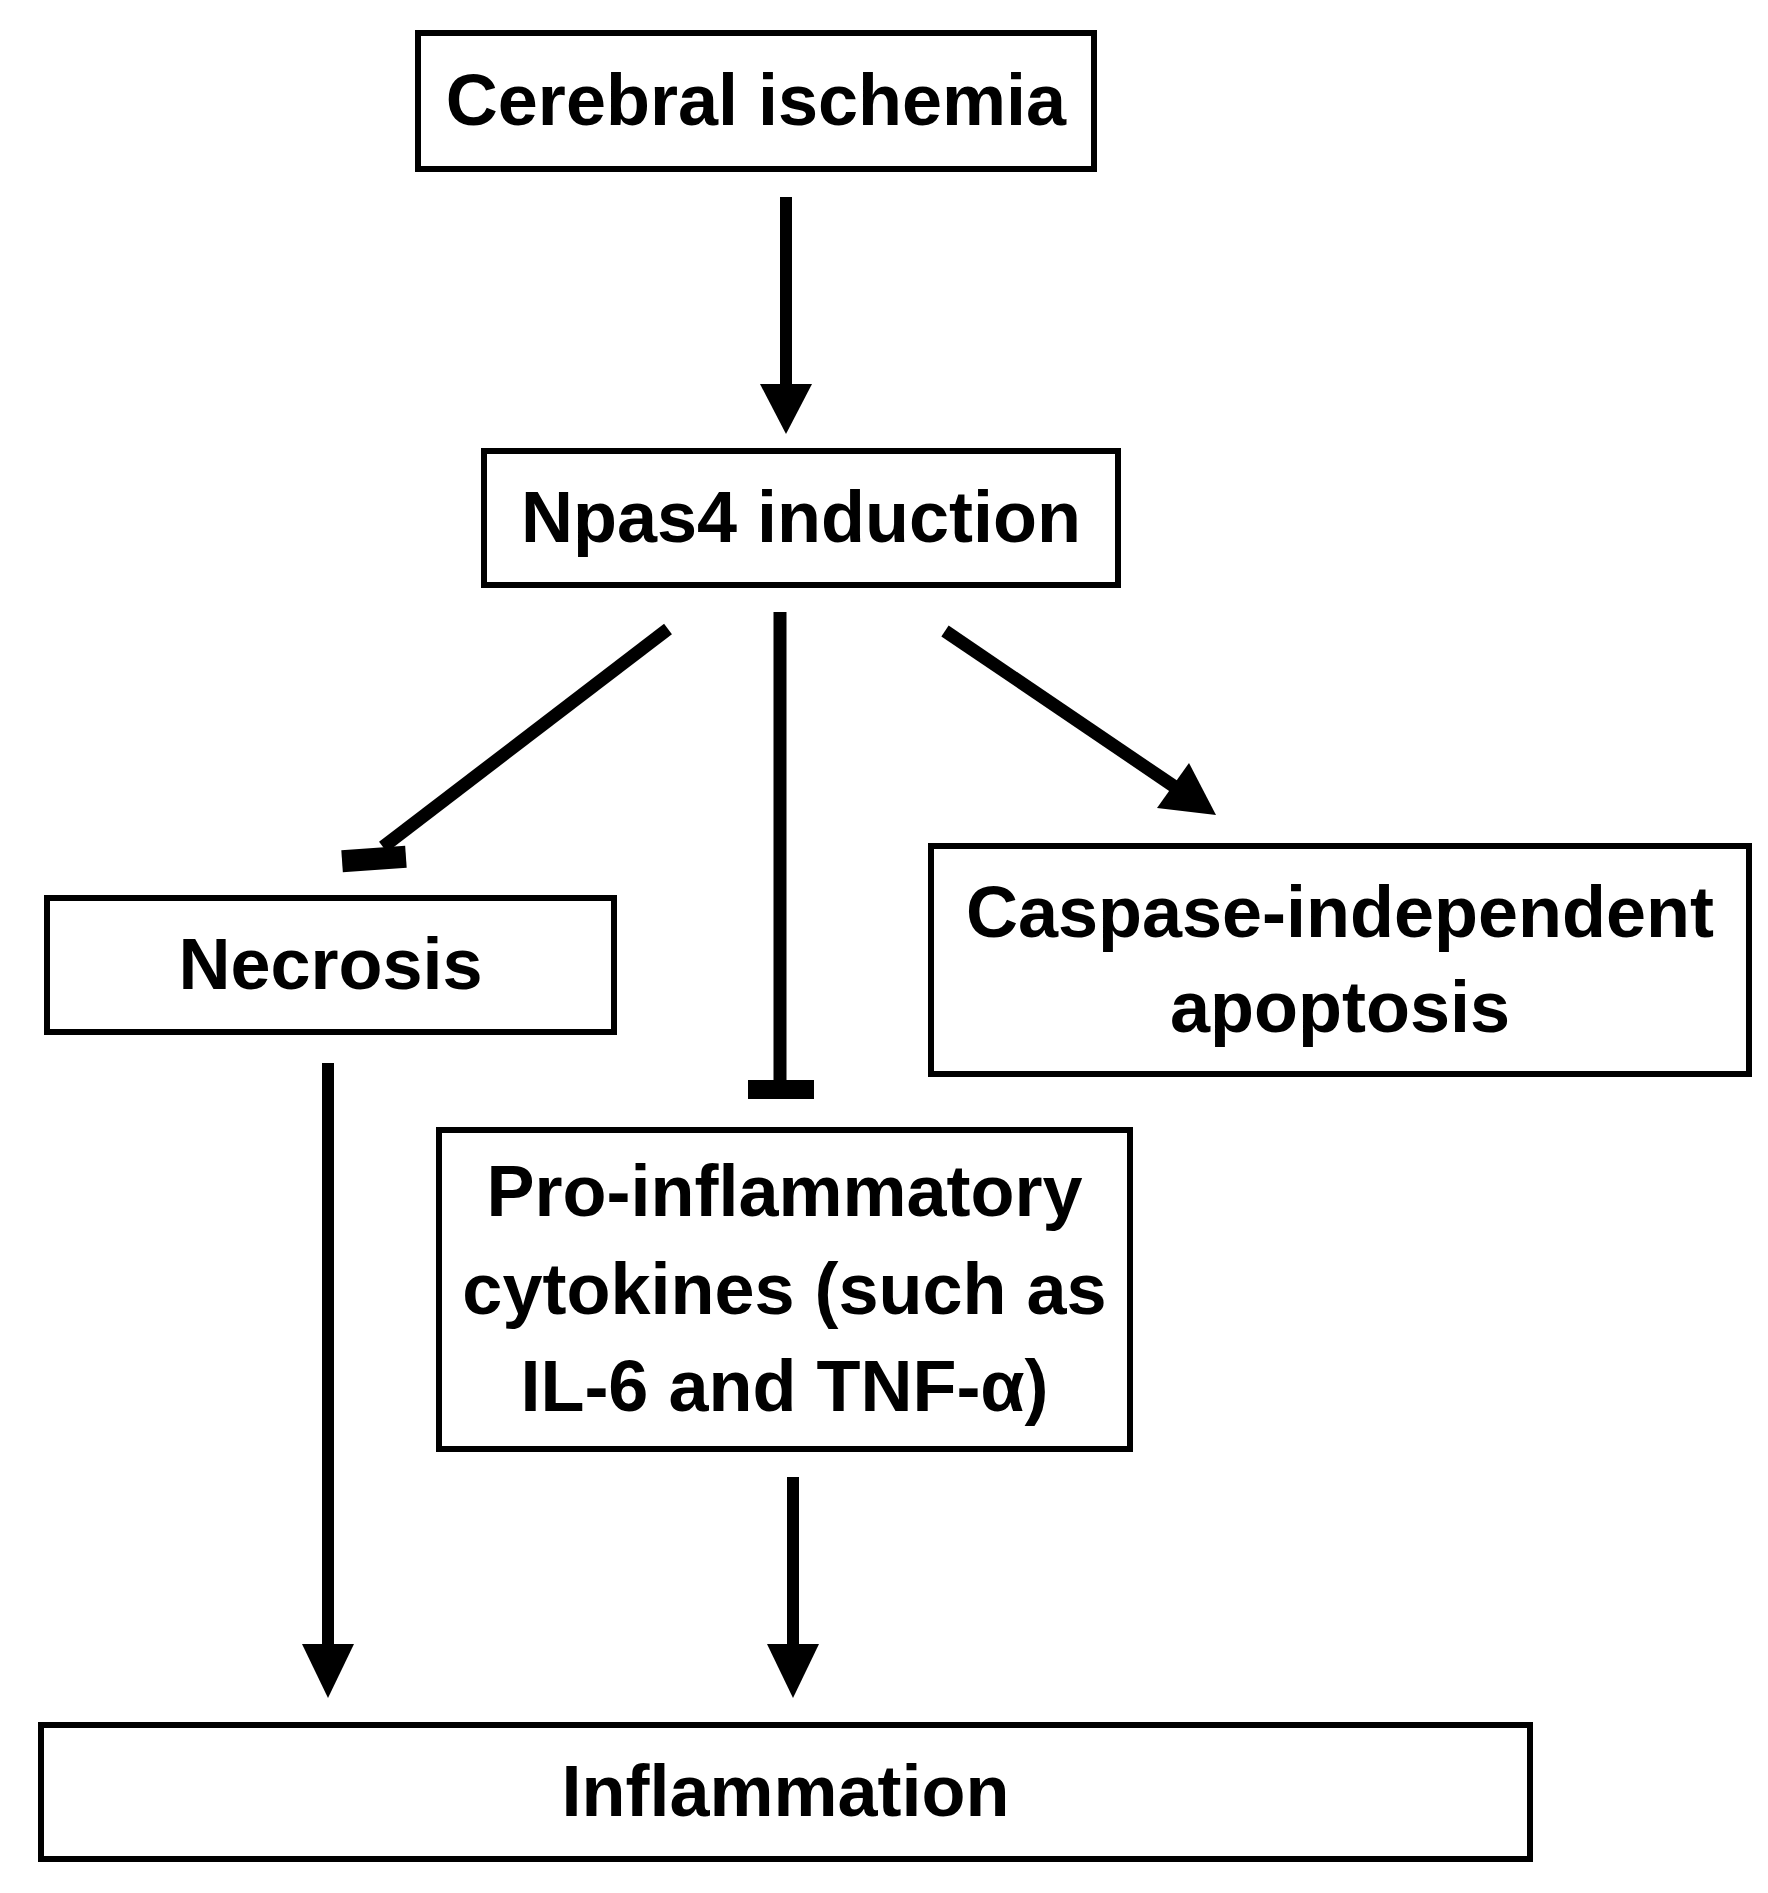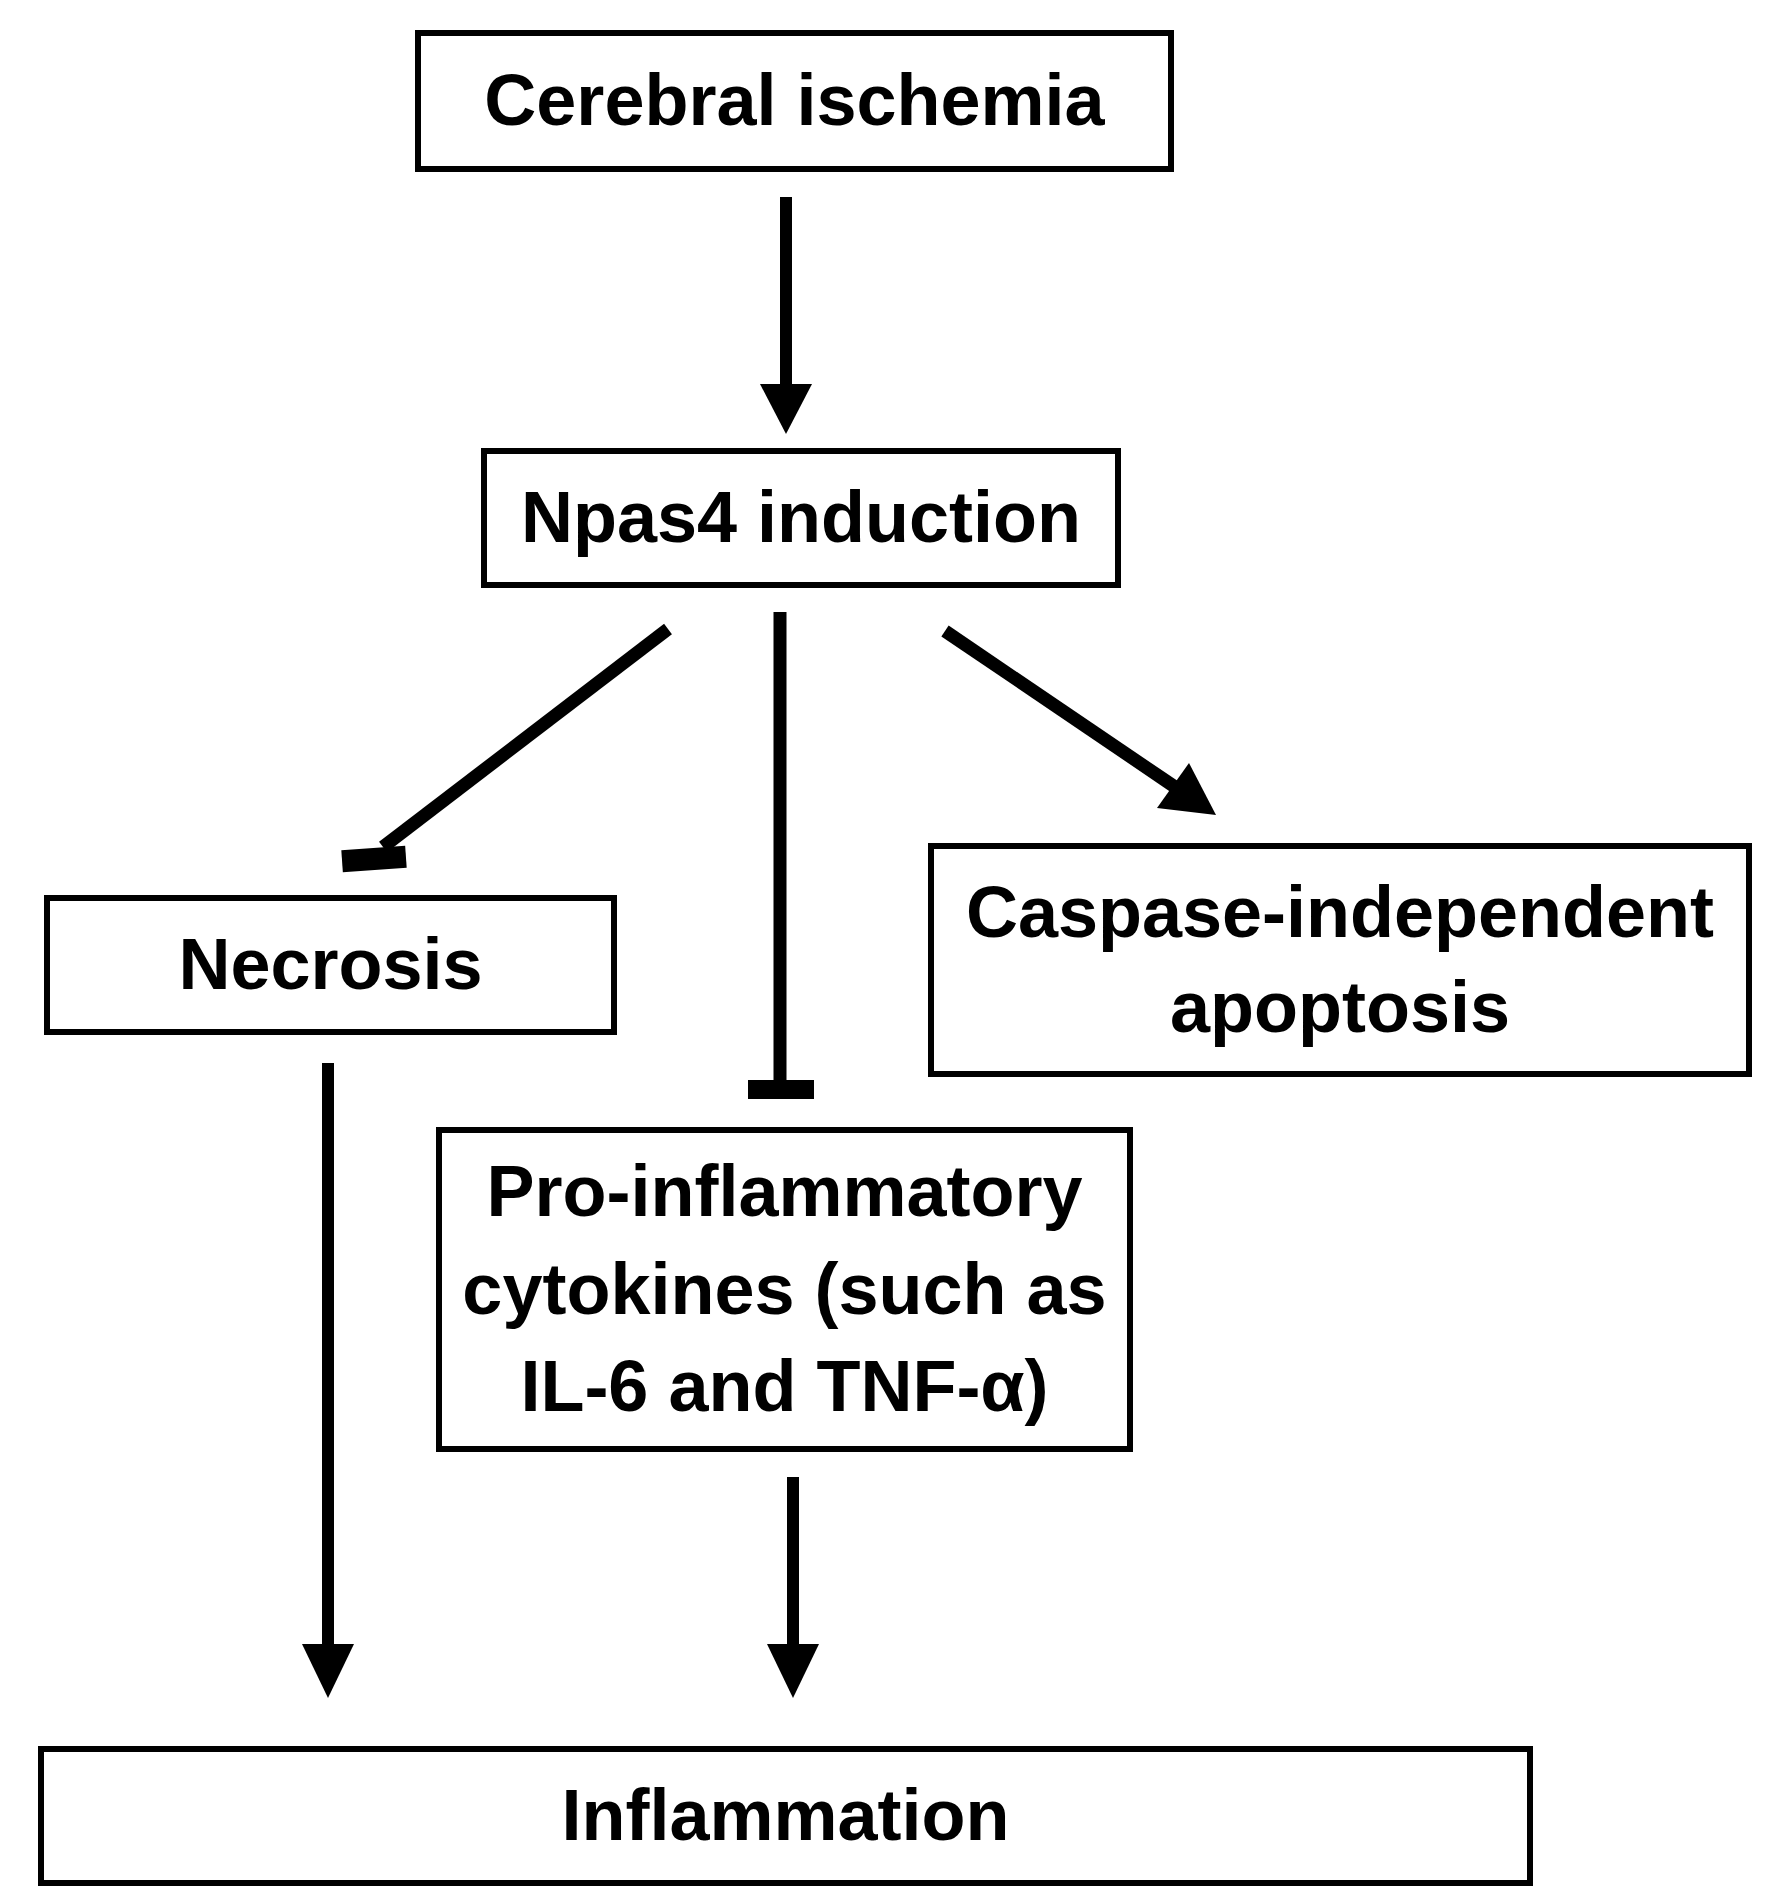--- a/index.html
+++ b/index.html
@@ -33,26 +33,26 @@
     line-height: 1.32;
     display: flex;
     align-items: center;
     justify-content: center;
     text-align: center;
   }
   .node .inner {
     width: 100%;
     padding: 0 18px;
   }
-  #node-cerebral      { left: 415px;  top: 30px;   width: 759px;  height: 142px; }
+  #node-cerebral      { left: 415px;  top: 30px;   width: 682px;  height: 142px; }
   #node-npas4         { left: 457px;  top: 448px;  width: 640px;  height: 140px; margin-left: 24px; }
   #node-necrosis      { left: 44px;   top: 895px;  width: 573px;  height: 140px; }
   #node-caspase       { left: 928px;  top: 843px;  width: 824px;  height: 234px; }
   #node-cytokines     { left: 436px;  top: 1127px; width: 697px;  height: 325px; line-height: 1.36; justify-content: flex-end; }
-  #node-inflammation  { left: 38px;   top: 1722px; width: 1495px; height: 140px; margin-top: 24px; }
+  #node-inflammation  { left: 38px;   top: 1722px; width: 1495px; height: 140px; }
 </style>
 </head>
 <body>
 
 <div class="canvas">
 
   <svg class="connectors" viewBox="0 0 1768 1893" xmlns="http://www.w3.org/2000/svg">
 
     <g>
       <line x1="786" y1="197" x2="786" y2="386" stroke="#000000" stroke-width="12"></line>

